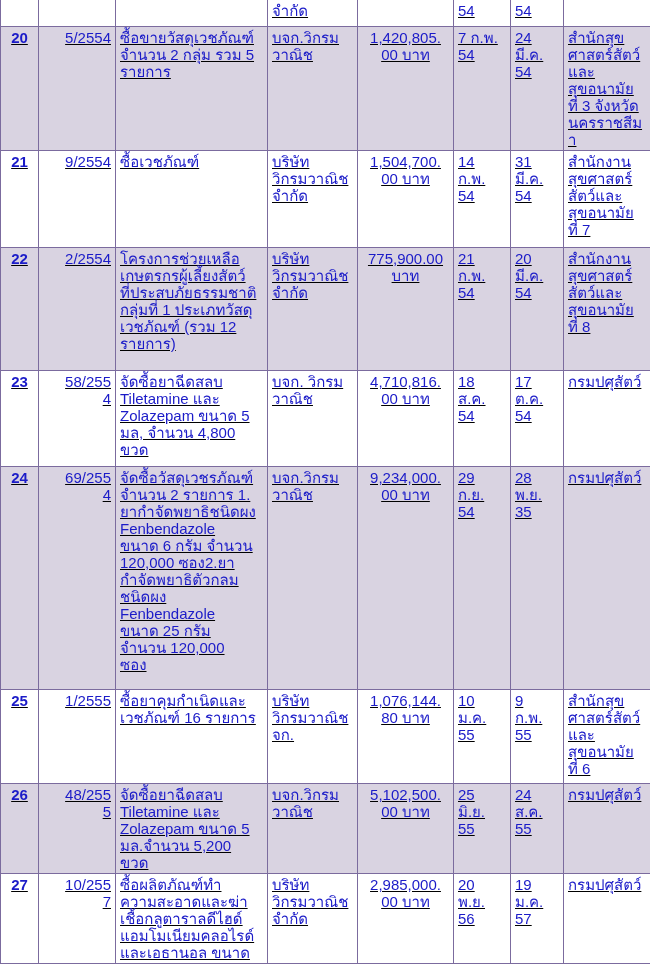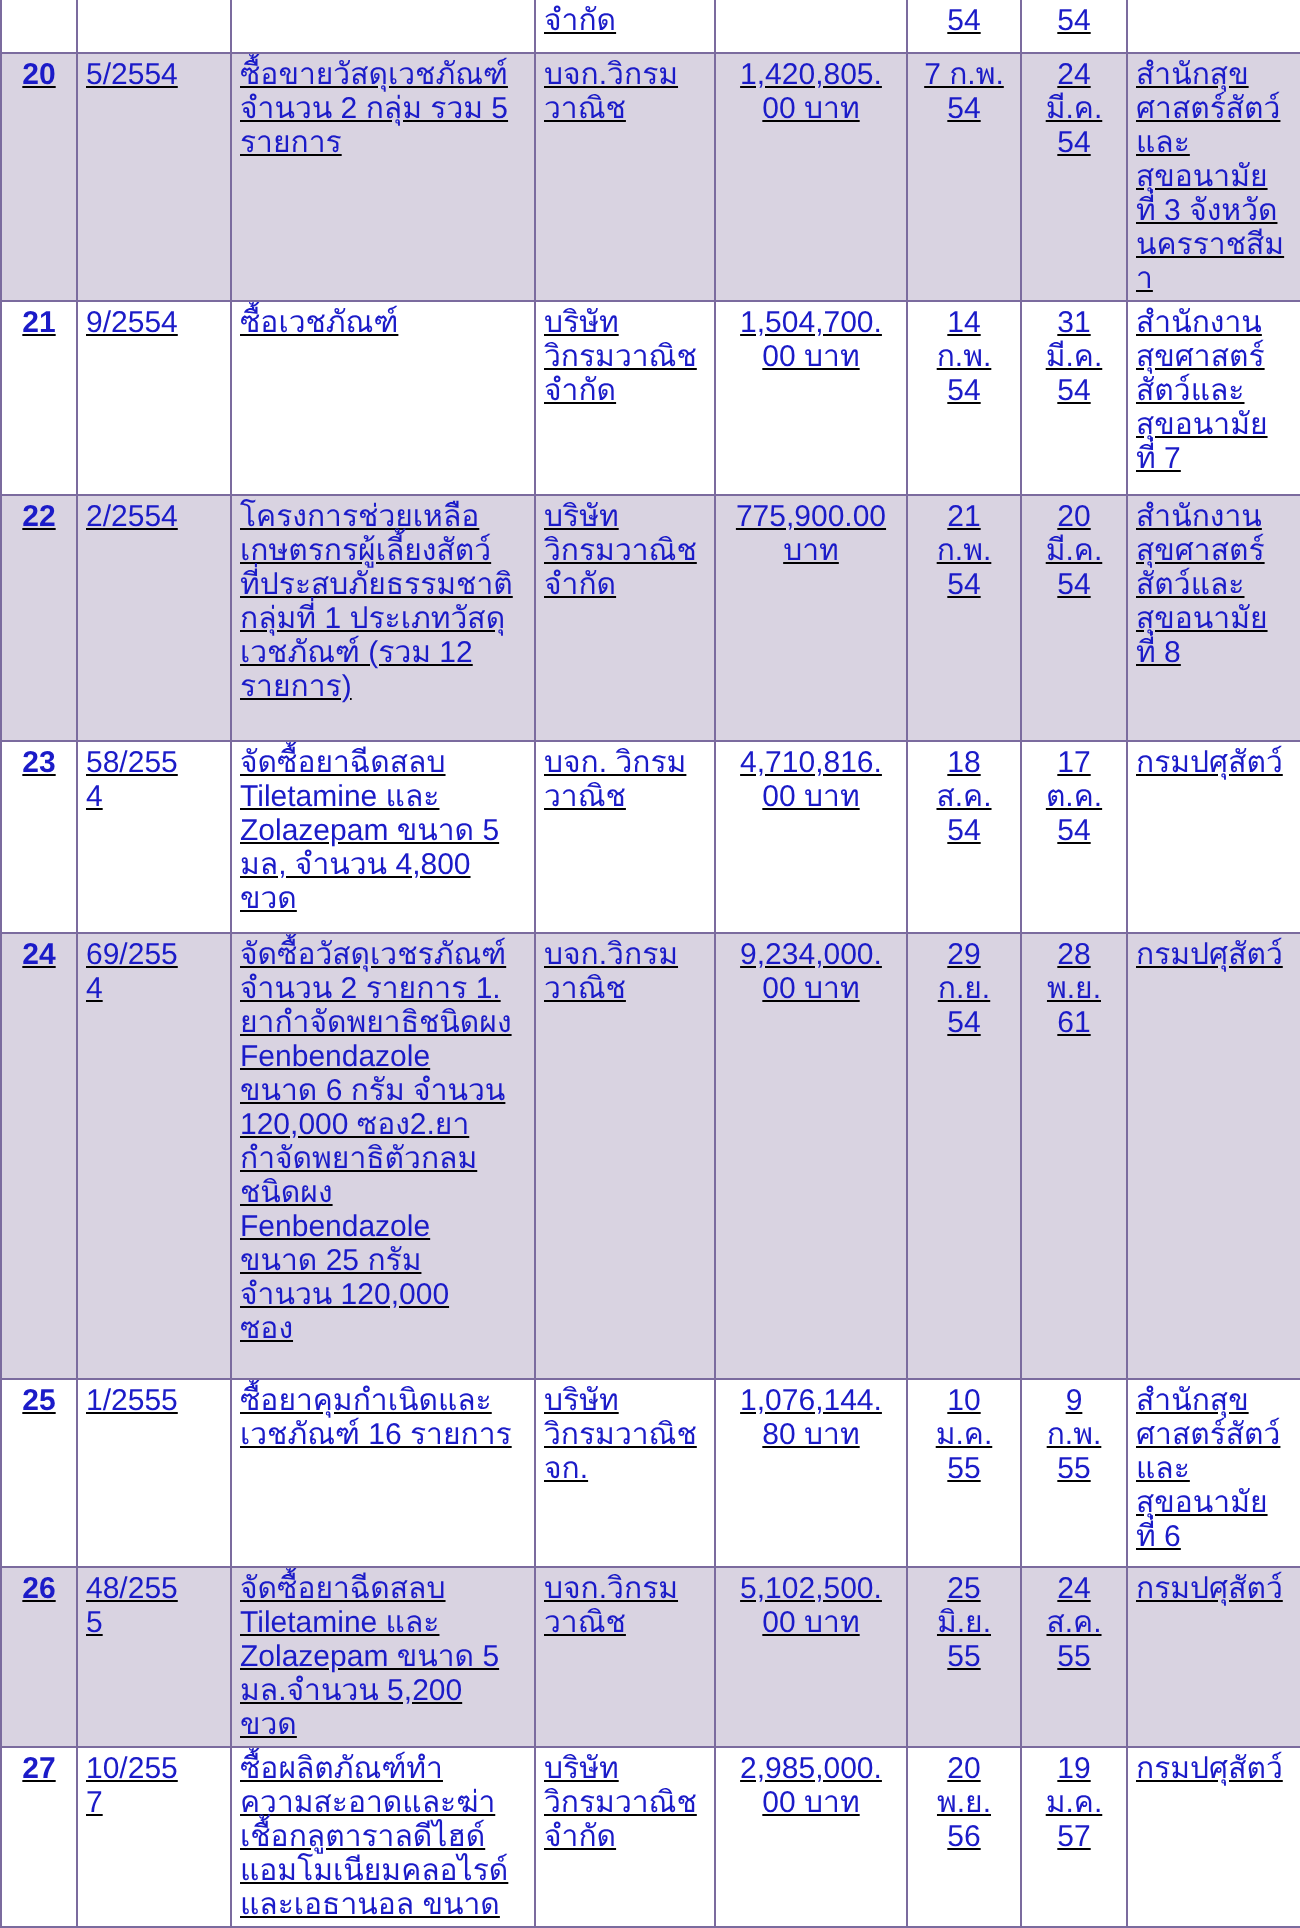--- a/index.html
+++ b/index.html
@@ -26,23 +26,23 @@
     color:var(--text-color);
     font-size:15px;
     line-height:17px;
     padding:2px 4px;
     white-space:pre-line;
     overflow:hidden;
     background:var(--plain-row-bg);
   }
   tr.shaded td{background:var(--shaded-row-bg);}
   td.c-no{text-align:center;font-weight:bold;}
-  td.c-doc{text-align:left;}
+  td.c-doc{text-align:right;}
   td.c-amount{text-align:center;padding-right:5px;}
-  td.c-d1,td.c-d2{text-align:center;}
+  td.c-d1,td.c-d2{}
   
   tbody tr:nth-child(1){height:27px;}
   tbody tr:nth-child(2){height:123px;}
   tbody tr:nth-child(3){height:97px;}
   tbody tr:nth-child(4){height:123px;}
   tbody tr:nth-child(5){height:96px;}
   tbody tr:nth-child(6){height:223px;}
   tbody tr:nth-child(7){height:94px;}
   tbody tr:nth-child(8){height:81px;}
   tbody tr:nth-child(9){height:79px;}
@@ -185,21 +185,21 @@
 ซอง</td>
     <td class="c-vendor">บจก.วิกรม
 วาณิช</td>
     <td class="c-amount">9,234,000.
 00 บาท</td>
     <td class="c-d1">29
 ก.ย.
 54</td>
     <td class="c-d2">28
 พ.ย.
-61</td>
+35</td>
     <td class="c-agency">กรมปศุสัตว์</td>
   </tr>
       <tr>
     <td class="c-no">25</td>
     <td class="c-doc">1/2555</td>
     <td class="c-desc">ซื้อยาคุมกำเนิดและ
 เวชภัณฑ์ 16 รายการ</td>
     <td class="c-vendor">บริษัท
 วิกรมวาณิช
 จก.</td>

